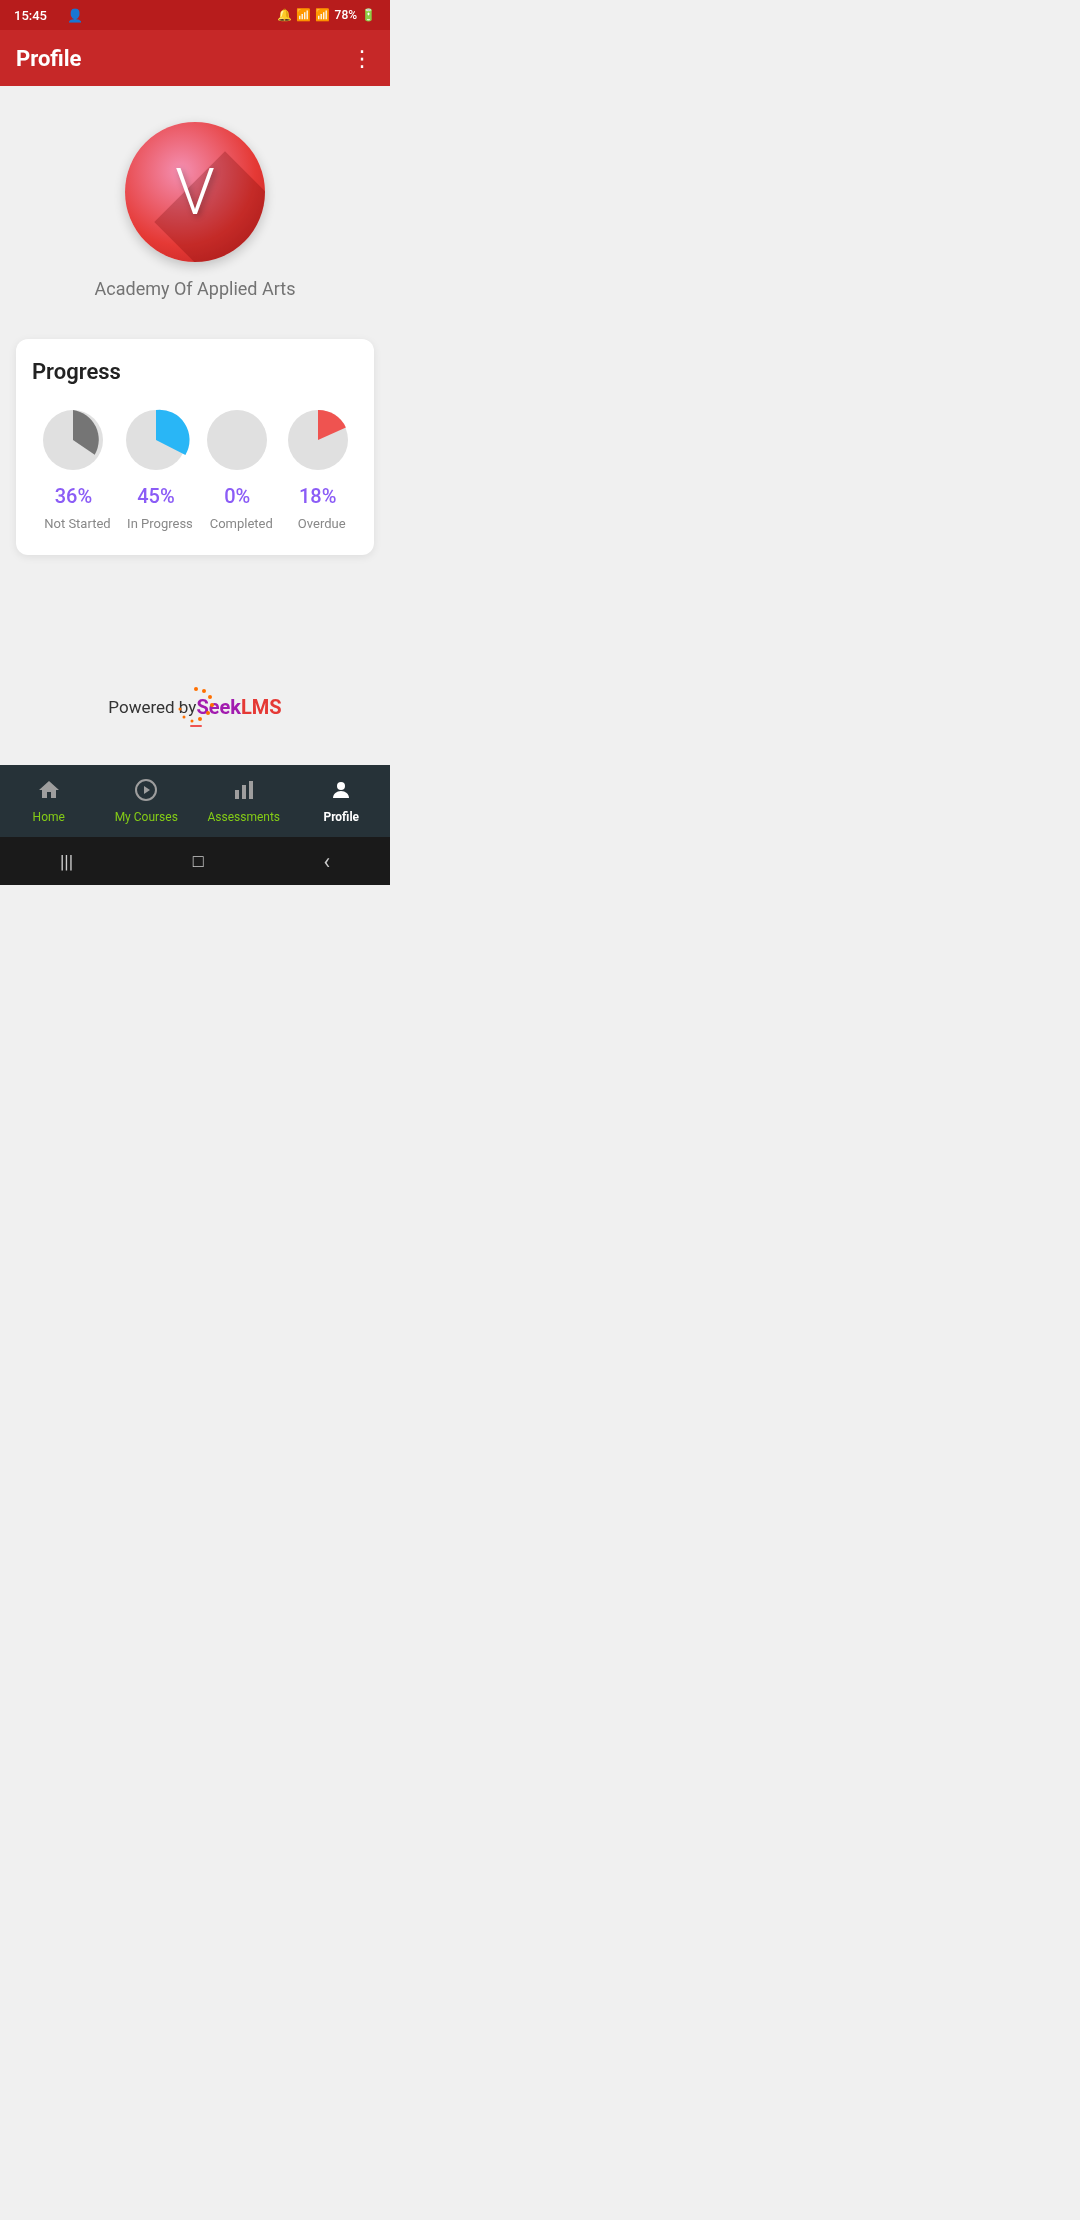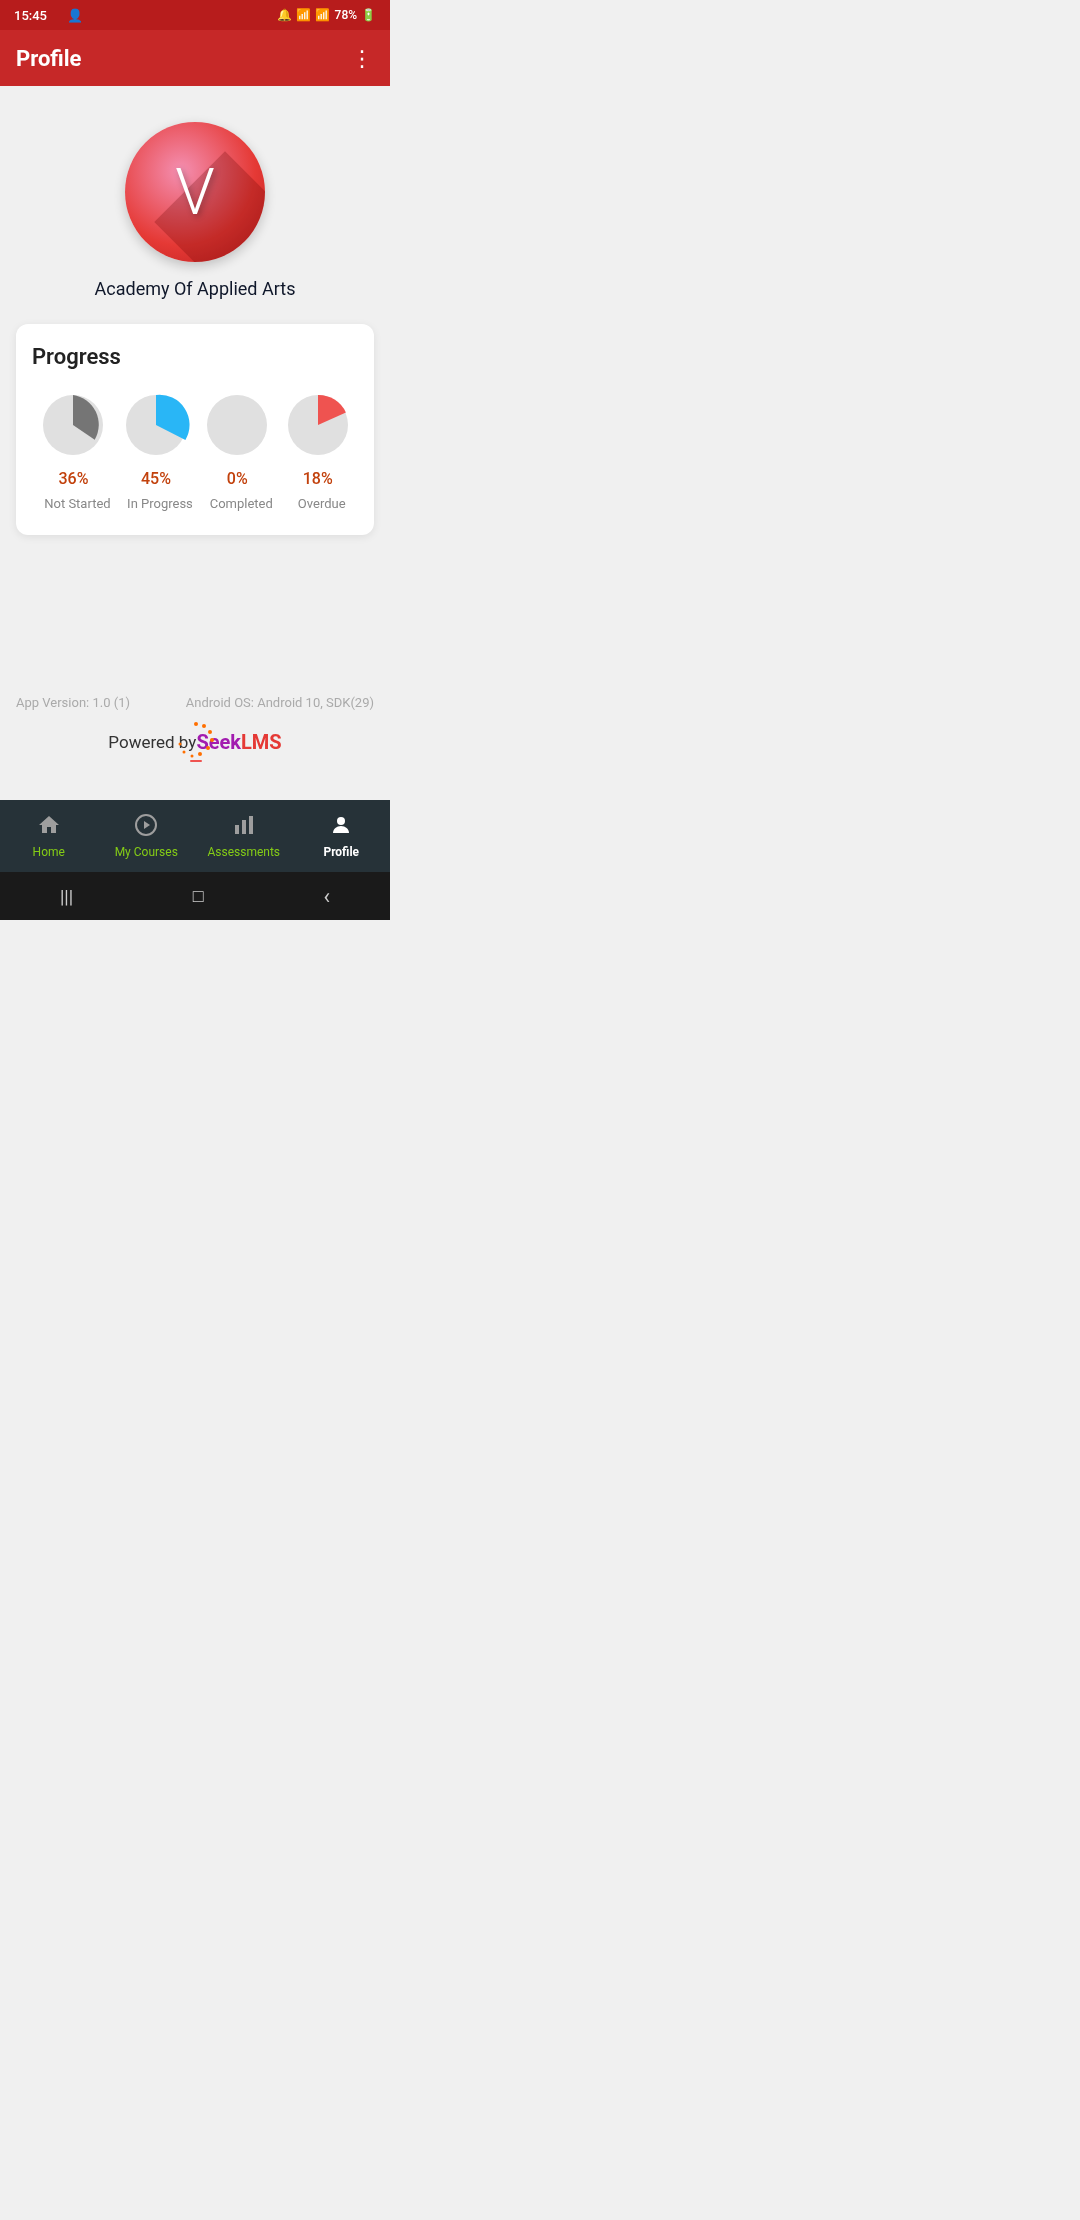--- a/index.html
+++ b/index.html
@@ -95,22 +95,22 @@
       width: 100px;
       height: 100px;
       background: rgba(100,0,0,0.25);
       transform: rotate(45deg);
       z-index: 1;
     }
 
     
     .school-name {
       font-size: 18px;
-      color: #0f172a;
-      margin-bottom: 25px;
+      color: #737373;
+      margin-bottom: 40px;
       text-align: center;
     }
 
     
     .progress-card {
       background: white;
       border-radius: 12px;
       padding: 20px 16px 24px 16px;
       width: calc(100% - 32px);
       margin: 0 16px;
@@ -139,22 +139,22 @@
       width: 72px;
       height: 72px;
       position: relative;
     }
     .pie-wrapper svg {
       width: 72px;
       height: 72px;
     }
 
     .pct-label {
-      font-size: 16px;
-      color: #c2410c;
+      font-size: 20px;
+      color: #8b5cf6;
       font-weight: 500;
     }
     .stat-label {
       font-size: 13px;
       color: #888;
       text-align: center;
       padding-left: 8px;
     }
 
     
@@ -328,24 +328,20 @@
         </div>
         <span class="pct-label">18%</span>
         <span class="stat-label">Overdue</span>
       </div>
 
     </div>
   </div>
 
   <div style="flex:1; min-height: 120px;"></div>
 
-  <div class="footer-info">
-    <span>App Version:  1.0 (1)</span>
-    <span>Android OS:  Android 10,  SDK(29)</span>
-  </div>
 
   <div class="powered-by">
     <span>Powered by</span>
     <div class="logo-container">
 
       <svg class="logo-arc" width="36" height="40" viewBox="0 0 36 40">
         <g fill="#ff6f00">
           <circle cx="18" cy="2" r="2"></circle>
           <circle cx="26" cy="4" r="2"></circle>
           <circle cx="32" cy="10" r="2"></circle>

